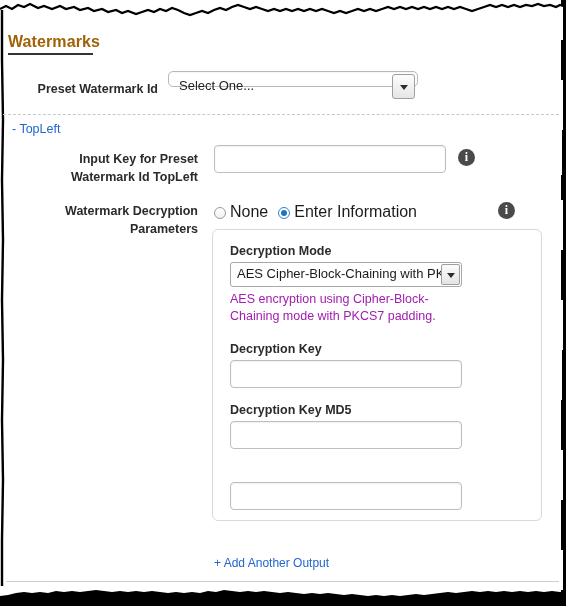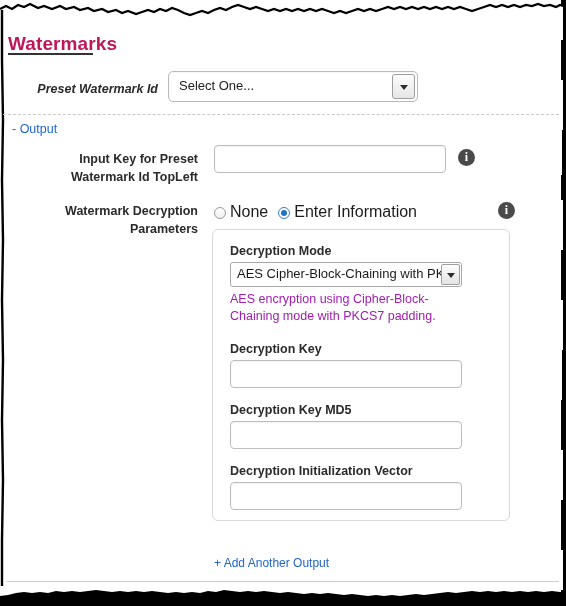--- a/index.html
+++ b/index.html
@@ -47,23 +47,23 @@
     left: 0;
     top: 0;
     width: 566px;
     height: 606px;
   }
 
   #section-title {
     position: absolute;
     left: 8px;
     top: 33px;
-    font-size: 19px;
+    font-size: 16px;
     font-weight: bold;
-    color: #be185d;
+    color: #a16207;
     letter-spacing: 0.1px;
   }
   #section-title-underline {
     position: absolute;
     left: 8px;
     top: 53px;
     width: 85px;
     height: 2px;
     background: #333333;
   }
@@ -75,28 +75,27 @@
     color: #2b2b2b;
     text-align: right;
     line-height: 18px;
   }
 
   
   #label-preset {
     left: 10px;
     top: 80px;
     width: 148px;
-    font-style: italic;
   }
   #select-preset-wrap {
     position: absolute;
     left: 168px;
     top: 71px;
     width: 250px;
-    height: 31px;
+    height: 16px;
     border: 1px solid #b9b9b9;
     border-radius: 5px;
     background: #ffffff;
     box-sizing: border-box;
     box-shadow: inset 0 1px 1px rgba(0,0,0,0.04);
   }
   #select-preset-value {
     position: absolute;
     left: 10px;
     top: 6px;
@@ -239,21 +238,21 @@
     cursor: pointer;
   }
   #info-input-key { left: 458px; top: 149px; }
   #info-decryption { left: 498px; top: 202px; }
 
   
   #decryption-panel {
     position: absolute;
     left: 212px;
     top: 229px;
-    width: 298px;
+    width: 330px;
     height: 292px;
     border: 1px solid #d9d9d9;
     border-radius: 6px;
     background: #ffffff;
     box-sizing: border-box;
   }
   .panel-label {
     position: absolute;
     left: 17px;
     font-size: 12.5px;
@@ -374,21 +373,21 @@
     <div class="form-label" id="label-preset">Preset Watermark Id</div>
     <div id="select-preset-wrap">
       <div id="select-preset-value">Select One...</div>
       <div id="select-preset-arrow-btn">
         <span class="caret"></span>
       </div>
     </div>
 
     <div id="divider-dashed"></div>
 
-    <a id="remove-link">- Output</a>
+    <a id="remove-link">- TopLeft</a>
 
     <div class="form-label" id="label-input-key">
       <span>Input Key for Preset</span><br>
       <span>Watermark Id TopLeft</span>
     </div>
     <input id="input-key-field" type="text" value="" style="">
     <div class="info-icon" id="info-input-key">i</div>
 
     <div class="form-label" id="label-decryption-params">
       <span>Watermark Decryption</span><br>
@@ -414,21 +413,20 @@
         </div>
       </div>
       <div id="mode-description">AES encryption using Cipher-Block-Chaining mode with PKCS7 padding.</div>
 
       <div class="panel-label" id="label-decryption-key">Decryption Key</div>
       <input class="panel-input" id="input-decryption-key" type="text" value="" style="">
 
       <div class="panel-label" id="label-decryption-key-md5">Decryption Key MD5</div>
       <input class="panel-input" id="input-decryption-key-md5" type="text" value="" style="">
 
-      <div class="panel-label" id="label-decryption-iv">Decryption Initialization Vector</div>
       <input class="panel-input" id="input-decryption-iv" type="text" value="" style="">
     </div>
 
     <a id="add-output-link">+ Add Another Output</a>
     <div id="bottom-rule"></div>
 
   </div>
 </div>
 
 </body></html>

